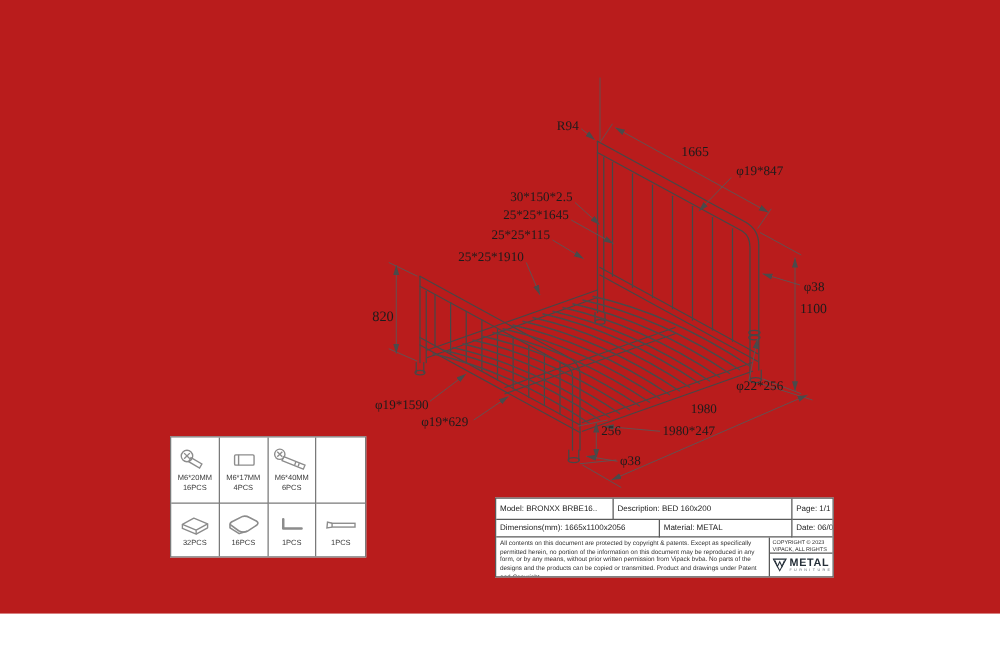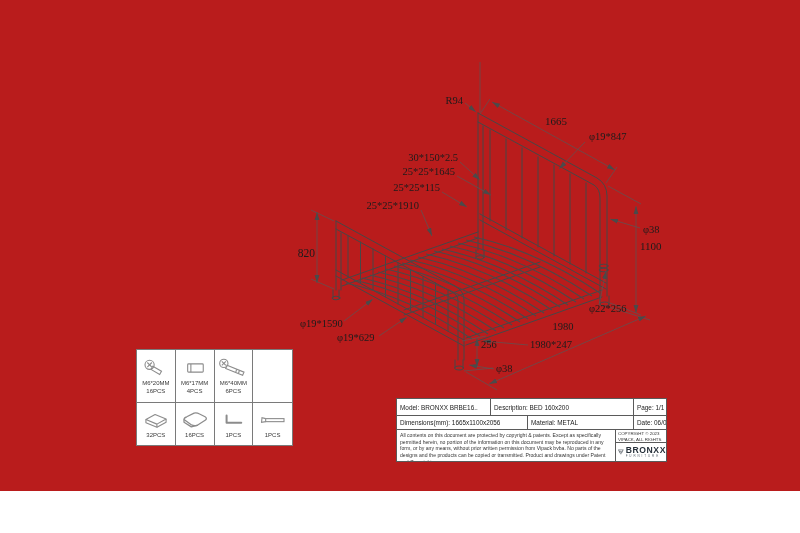--- a/index.html
+++ b/index.html
@@ -257,19 +257,19 @@
     <div class="tb-cell tb-material">Material: METAL</div>
     <div class="tb-cell tb-date">Date: 06/03/2023</div>
     <div class="tb-cell tb-legal">All contents on this document are protected by copyright &amp; patents. Except as specifically permitted herein, no portion of the information on this document may be reproduced in any form, or by any means, without prior written permission from Vipack bvba. No parts of the designs and the products can be copied or transmitted. Product and drawings under Patent and Copyright.</div>
     <div class="tb-cell tb-copy">COPYRIGHT © 2023 VIPACK, ALL RIGHTS RESERVED</div>
     <div class="tb-cell tb-logo">
       <svg width="13" height="12" viewBox="0 0 14 13" fill="none" stroke="#26303a" stroke-width="1">
         <polygon points="0.8,0.8 13.2,0.8 7,12"></polygon>
         <path d="M2.4,2.2 L4.8,8 L7,3.4 L9.2,8 L11.6,2.2"></path>
       </svg>
       <div class="logo-text">
-        <span class="logo-brand">BRONXX</span>
+        <span class="logo-brand">METAL</span>
         <span class="logo-sub">FURNITURE</span>
       </div>
     </div>
   </div>
 
 </div>
 
 </body></html>

